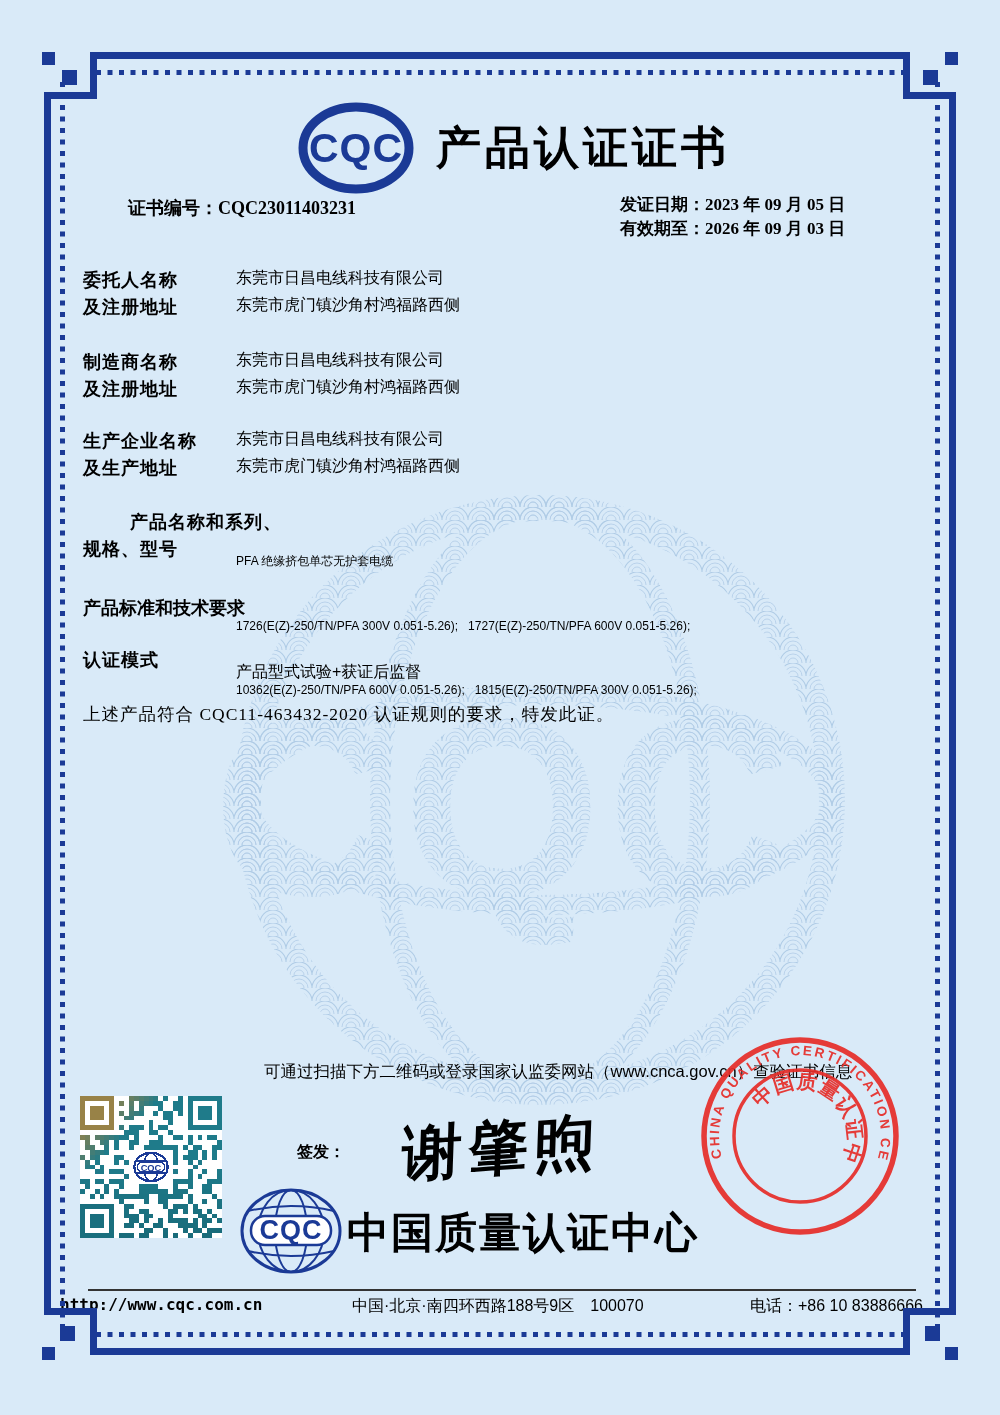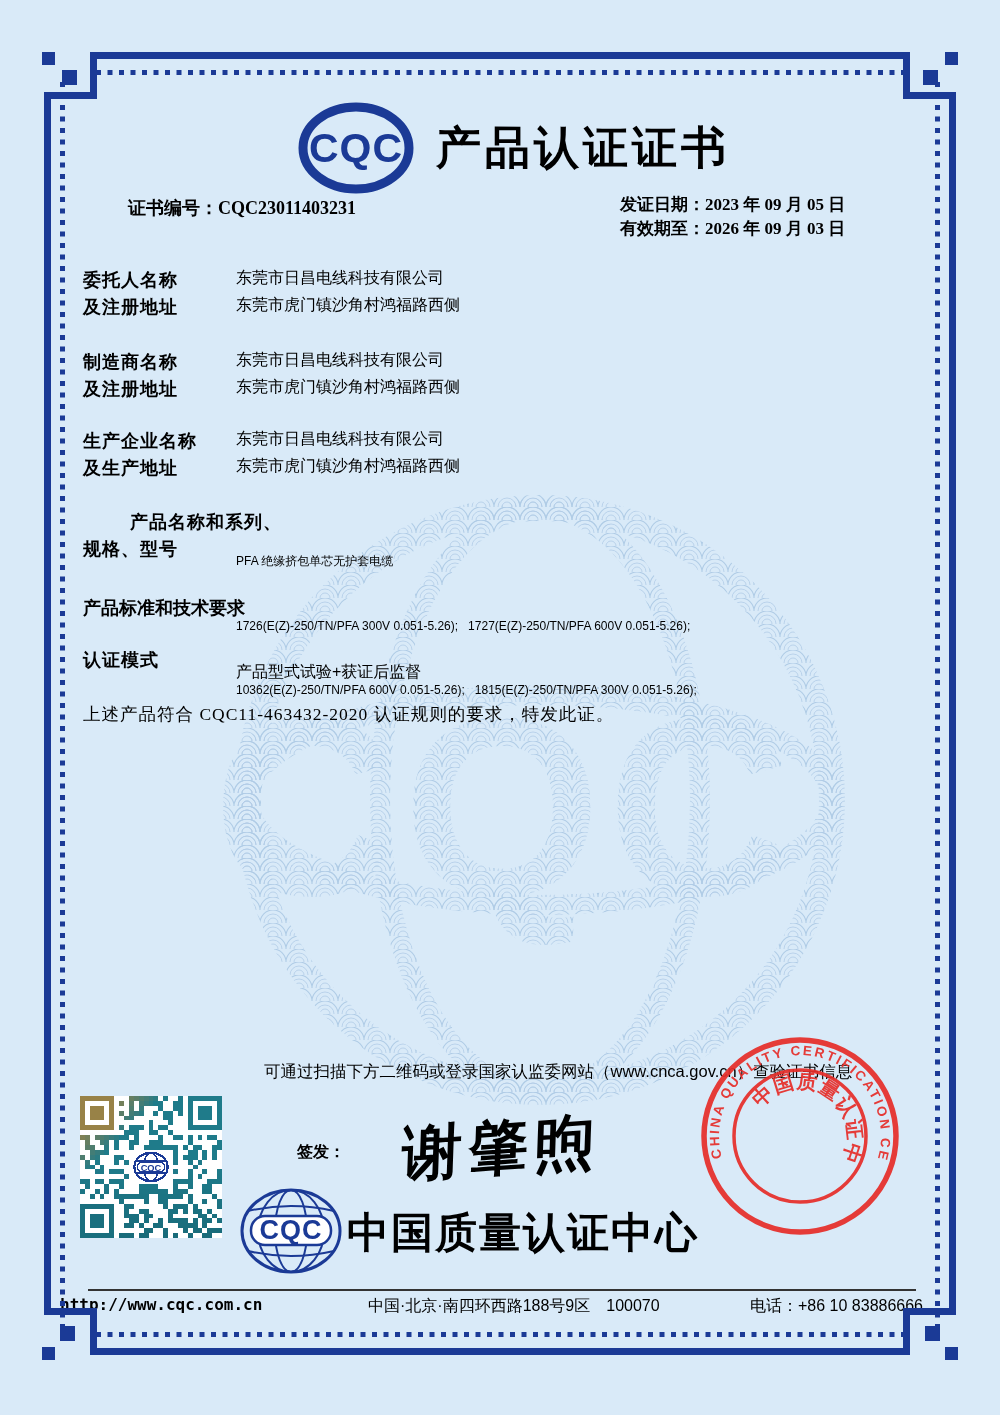--- a/index.html
+++ b/index.html
@@ -382,21 +382,21 @@
       <text x="14.5" y="15.25" text-anchor="middle" font-family="Liberation Sans,sans-serif" font-size="1.9" font-weight="bold" fill="#1b3a96">CQC</text>
     </g>
   </svg>
 
   <div class="abs kai" style="left:297px;top:1142px;font-size:16px;">签发：</div>
   <div class="abs signame" style="left:402px;top:1108px;">谢肇煦</div>
 
   <div class="abs orgname" style="left:347px;top:1205px;">中国质量认证中心</div>
 
   <div class="abs footer-url" style="left:60px;top:1295px;">http://www.cqc.com.cn</div>
-  <div class="abs footer-txt" style="left:352px;top:1296px;margin-left:16px;">中国·北京·南四环西路188号9区　100070</div>
+  <div class="abs footer-txt" style="left:352px;top:1296px;">中国·北京·南四环西路188号9区　100070</div>
   <div class="abs footer-txt" style="left:742px;top:1296px;margin-left:8px;">电话：+86 10 83886666</div>
 
   <svg class="layer" width="1000" height="1415">
 
     <path d="M47.5 95.5 L93.5 95.5 L93.5 55.5 L906.5 55.5 L906.5 95.5 L952.5 95.5
              L952.5 1311.5 L906.5 1311.5 L906.5 1351.5 L93.5 1351.5 L93.5 1311.5 L47.5 1311.5 Z" fill="none" stroke="#1b3a96" stroke-width="7"></path>
 
     <g stroke="#1b3a96" stroke-width="5" stroke-dasharray="5 6.5">
       <line x1="96" y1="72.5" x2="904" y2="72.5"></line>
       <line x1="96" y1="1334.5" x2="904" y2="1334.5"></line>

